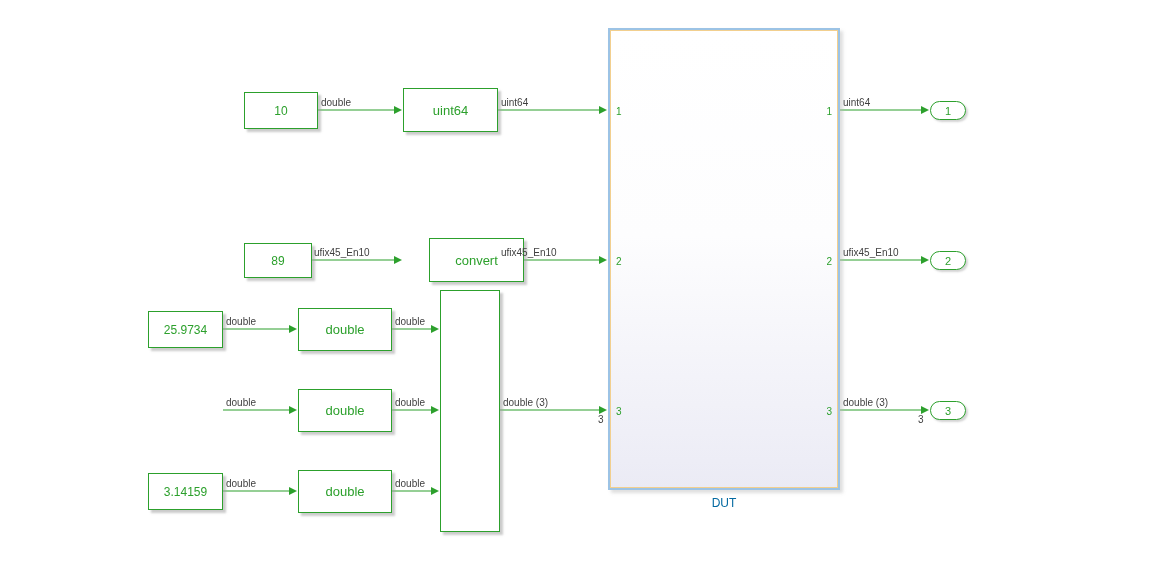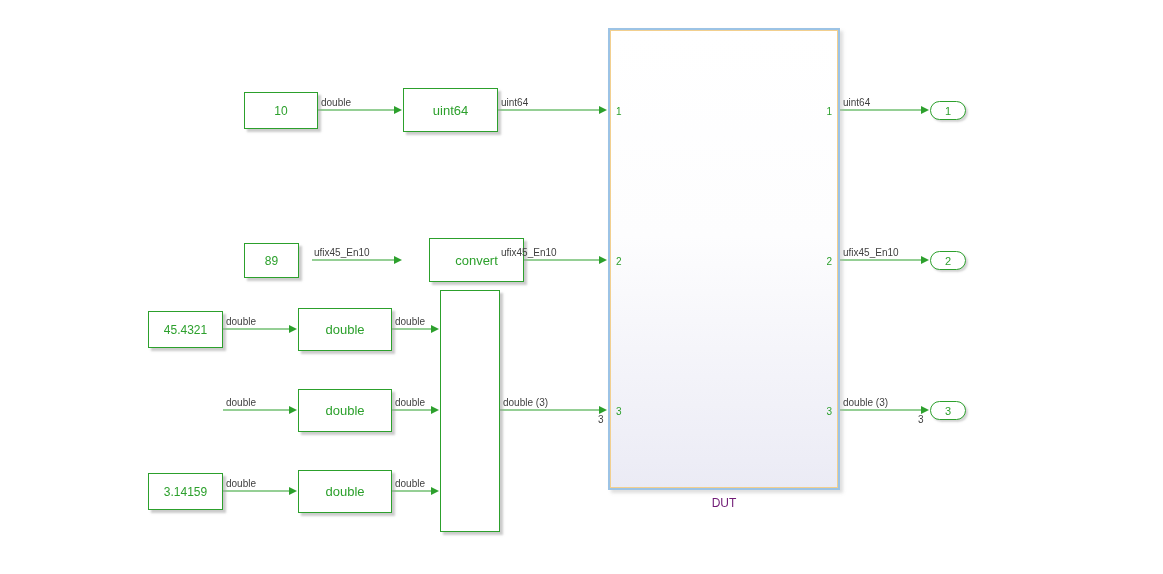--- a/index.html
+++ b/index.html
@@ -23,21 +23,21 @@
   #dut {
     position:absolute; left:608px; top:28px; width:232px; height:462px; box-sizing:border-box;
     border:2px solid #9cc3e5;
     box-shadow: inset 0 0 0 1px #f2cf8e, 3px 3px 3px rgba(185,185,185,.45);
     background: linear-gradient(180deg,#ffffff 0%,#fdfdfe 45%,#ebebf5 100%);
   }
   .dutport { position:absolute; font-size:10px; color:#2ca02c; width:14px; }
   .dutport.in  { left:6px; text-align:left; }
   .dutport.out { right:6px; text-align:right; }
   #dut-name { position:absolute; left:608px; top:496px; width:232px; text-align:center;
-              font-size:12px; color:#701a75; }
+              font-size:12px; color:#0369a1; }
 
   .outport {
     position:absolute; width:36px; height:19px; box-sizing:border-box;
     background:#ffffff; border:1px solid #2ca02c; border-radius:10px;
     color:#2ca02c; font-size:11px; display:flex; align-items:center; justify-content:center;
     box-shadow:2px 2px 2px rgba(160,160,160,.45);
   }
 </style>
 </head>
 <body>
@@ -82,31 +82,31 @@
 
   <div class="block const" style="left:244px; top:92px; width:74px; height:37px;">
     <span>10</span>
   </div>
   <span class="siglabel" style="left:321px; top:97px;">double</span>
   <div class="block conv" style="left:403px; top:88px; width:95px; height:44px;">
     <span>uint64</span>
   </div>
   <span class="siglabel" style="left:501px; top:97px;">uint64</span>
 
-  <div class="block const" style="left:244px; top:243px; width:55px; height:35px;">
+  <div class="block const" style="left:244px; top:243px; width:68px; height:35px;">
     <span>89</span>
   </div>
   <span class="siglabel" style="left:314px; top:247px;">ufix45_En10</span>
   <div class="block conv" style="left:403px; top:238px; width:95px; height:44px;margin-left:26px;">
     <span>convert</span>
   </div>
   <span class="siglabel" style="left:501px; top:247px;">ufix45_En10</span>
 
   <div class="block const" style="left:148px; top:311px; width:75px; height:37px;">
-    <span>45.4321</span>
+    <span>25.9734</span>
   </div>
   <span class="siglabel" style="left:226px; top:316px;">double</span>
   <div class="block conv" style="left:298px; top:308px; width:94px; height:43px;">
     <span>double</span>
   </div>
   <span class="siglabel" style="left:395px; top:316px;">double</span>
 
   <span class="siglabel" style="left:226px; top:397px;">double</span>
   <div class="block conv" style="left:298px; top:389px; width:94px; height:43px;">
     <span>double</span>

